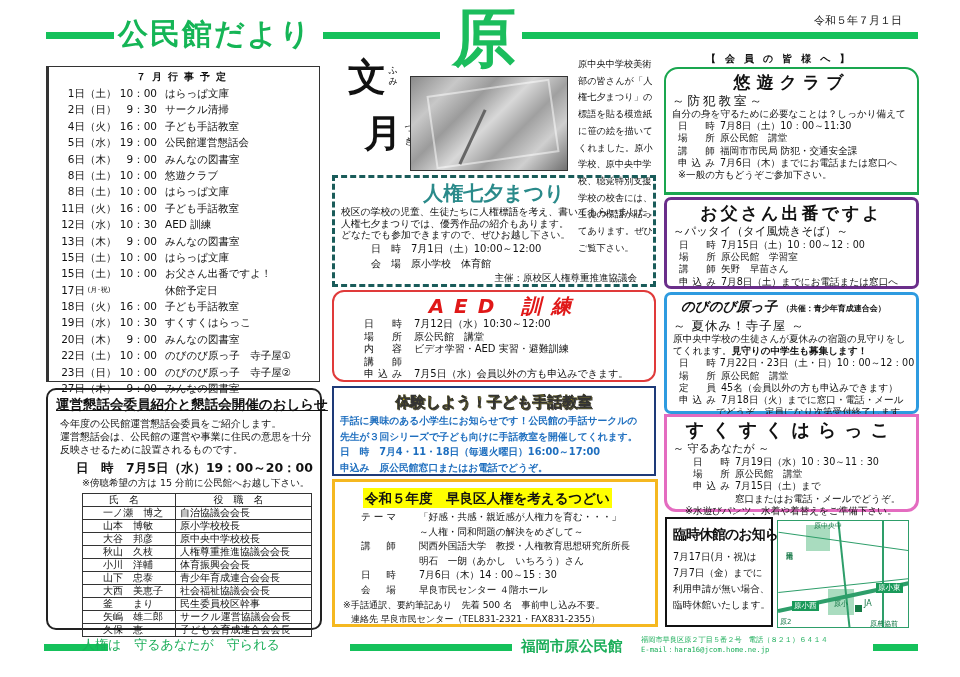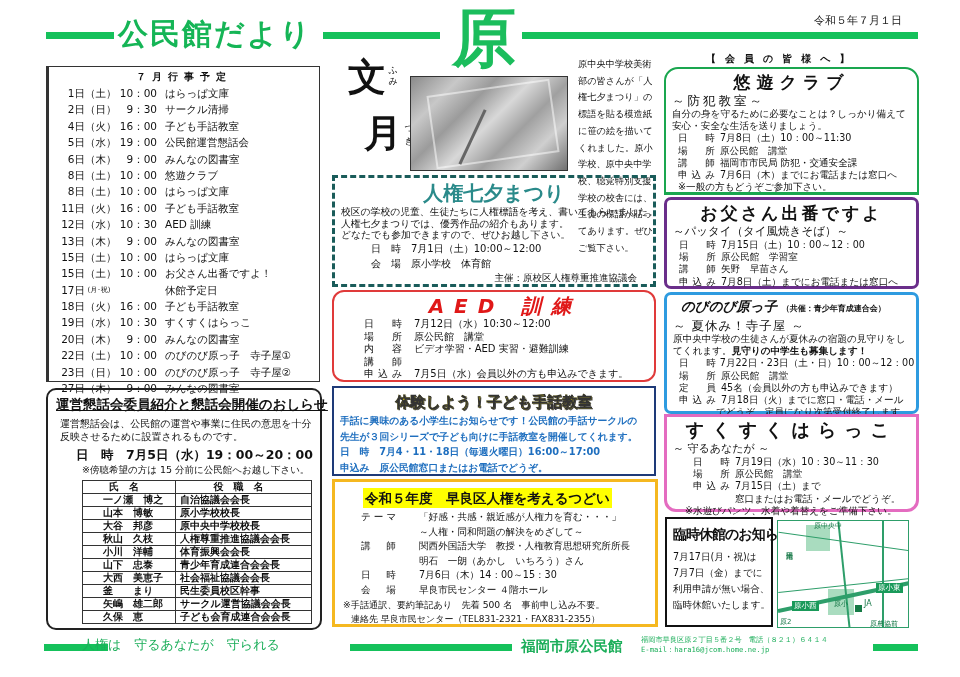--- a/index.html
+++ b/index.html
@@ -20,21 +20,21 @@
   .sched-time { width: 52px; text-align: right; padding-right: 8px; }
   .sched-event { flex: 1; }
 
   
   .committee { position: absolute; left: 46px; top: 388px; width: 276px; height: 242px; border: 2px solid #222; border-radius: 10px; padding: 6px 8px 16px 8px; }
   .committee-title { font-size: 13.5px; font-weight: bold; text-decoration: underline; white-space: nowrap; }
   .committee-body { font-size: 10px; line-height: 13px; margin-top: 3px; padding-left: 4px; }
   .committee-date { font-size: 12.5px; font-weight: bold; margin-top: 4px; padding-left: 20px; white-space: nowrap; }
   .committee-note { font-size: 9.5px; padding-left: 26px; white-space: nowrap; }
   table.members { border-collapse: collapse; margin: 3px 0 0 26px; font-size: 10px; }
-  table.members th, table.members td { border: 1px solid #333; height: 13px; line-height: 12px; padding: 0 4px; font-weight: bold; white-space: nowrap; text-align: left; }
+  table.members th, table.members td { border: 1px solid #333; height: 13px; line-height: 12px; padding: 0 4px; font-weight: normal; white-space: nowrap; text-align: left; }
   table.members th { text-align: center; letter-spacing: 10px; }
   table.members td.n { width: 95px; padding-left: 20px; }
   table.members td.r { width: 140px; }
 
   
   .fumi { position: absolute; font-family: "DejaVu Serif", serif; font-weight: bold; font-size: 38px; color: #111; }
   .ruby { position: absolute; font-size: 9px; color: #111; writing-mode: vertical-rl; }
   .photo { position: absolute; left: 410px; top: 76px; width: 158px; height: 95px; border: 1px solid #333;
     background: linear-gradient(135deg, #8a8a8a 0%, #c8c8c8 20%, #9b9b9b 35%, #d8d8d8 50%, #a0a0a0 65%, #cfcfcf 80%, #707070 100%); overflow: hidden; }
   .photo::before { content: ""; position: absolute; left: 20px; top: 10px; width: 120px; height: 70px; border: 2px solid rgba(255,255,255,0.5); transform: rotate(-8deg); }
@@ -222,20 +222,21 @@
         <span class="sched-wd">（木）</span>
         <span class="sched-time">9：00</span>
         <span class="sched-event">みんなの図書室</span>
       </div>
     </div>
 </div>
 
 <div class="committee">
   <div class="committee-title">運営懇話会委員紹介と懇話会開催のおしらせ</div>
   <div class="committee-body">
+    <div>今年度の公民館運営懇話会委員をご紹介します。</div>
     <div>運営懇話会は、公民館の運営や事業に住民の意思を十分</div>
     <div>反映させるために設置されるものです。</div>
   </div>
   <div class="committee-date">日　時　7月5日（水）19：00～20：00</div>
   <div class="committee-note">※傍聴希望の方は 15 分前に公民館へお越し下さい。</div>
   <table class="members">
     <thead>
       <tr>
         <th>氏名</th>
         <th>役職名</th>
@@ -371,21 +372,20 @@
   <div class="rt-note">※手話通訳、要約筆記あり　先着 500 名　事前申し込み不要。</div>
   <div class="rt-contact">連絡先 早良市民センター（TEL831-2321・FAX831-2355）</div>
 </div>
 
 <div class="members-heading">【会員の皆様へ】</div>
 
 <div class="box yuyu">
   <div class="box-title">悠遊クラブ</div>
   <div class="box-sub">～防犯教室～</div>
   <div class="box-text">自分の身を守るために必要なことは？しっかり備えて</div>
-  <div class="box-text">安心・安全な生活を送りましょう。</div>
   <div id="yuyu-rows">
       <div class="bk">
         <span class="k">日　時</span>
         <span class="v">7月8日（土）10：00～11:30</span>
       </div>
       <div class="bk">
         <span class="k">場　所</span>
         <span class="v">原公民館　講堂</span>
       </div>
       <div class="bk">

